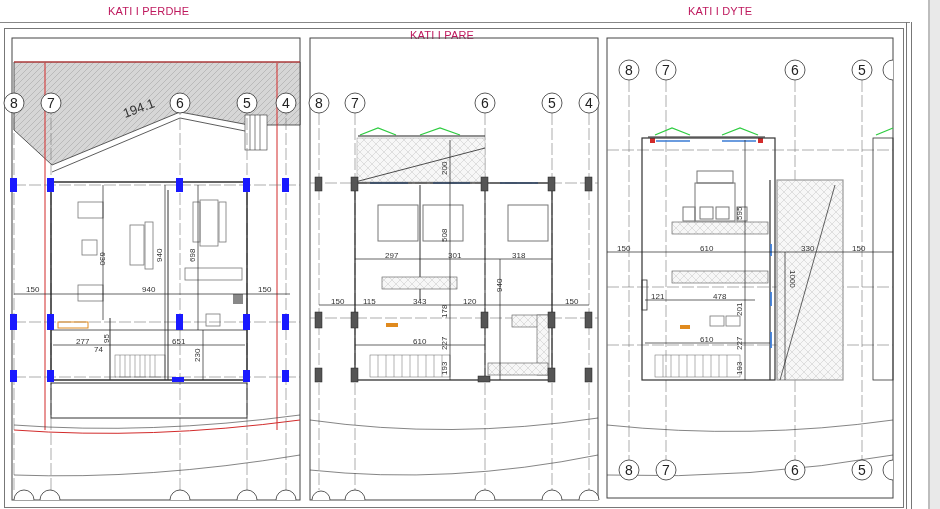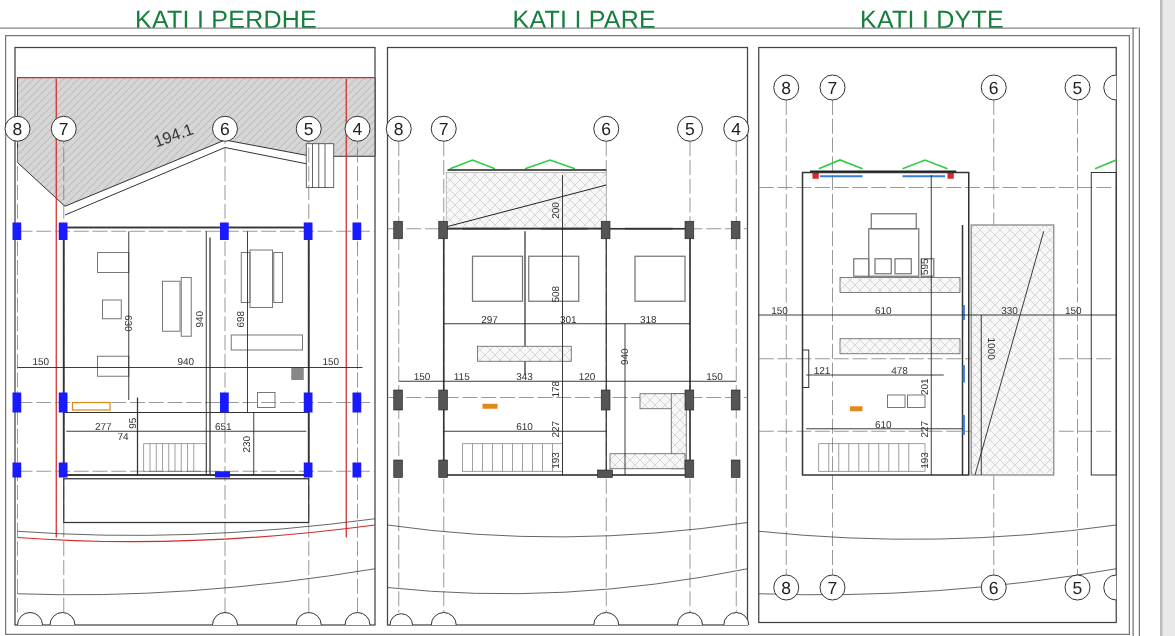--- a/index.html
+++ b/index.html
@@ -1,28 +1,28 @@
 <!DOCTYPE html>
 <html><head>
 <meta charset="utf-8">
 <style>
   html, body { margin:0; padding:0; background:#ffffff; }
   body { width:940px; height:509px; position:relative; overflow:hidden; font-family:"Liberation Sans", sans-serif; }
-  .title { position:absolute; top:5px; font-size:20px; color:#15803d; letter-spacing:0.2px; }
+  .title { position:absolute; top:5px; font-size:11px; color:#be185d; letter-spacing:0.2px; }
   .sheet-frame { position:absolute; border:1px solid #777; }
   .scrollbar { position:absolute; right:0; top:0; width:10px; height:509px; background:#e9e9e9; border-left:2px solid #bdbdbd; }
   svg { position:absolute; left:0; top:0; }
   .dim { font-family:"Liberation Sans", sans-serif; font-size:8px; fill:#333; }
   .grid-lbl { font-family:"Liberation Sans", sans-serif; font-size:14px; fill:#222; }
 </style>
 </head>
 <body>
 
 <div class="title" style="left:108px;">KATI I PERDHE</div>
-<div class="title" style="left:410px;">KATI I PARE</div>
+<div class="title" style="left:410px;margin-top:24px;">KATI I PARE</div>
 <div class="title" style="left:688px;">KATI I DYTE</div>
 
 <div style="position:absolute;left:0;top:22px;width:910px;height:1px;background:#888;"></div>
 <div class="sheet-frame" style="left:4px;top:28px;width:898px;height:478px;"></div>
 <div class="sheet-frame" style="left:906px;top:22px;width:4px;height:487px;border-width:0 1px;"></div>
 <div class="scrollbar"></div>
 
 <svg width="930" height="509" viewBox="0 0 930 509">
   <defs>
     <pattern id="diag" width="6" height="6" patternUnits="userSpaceOnUse">

